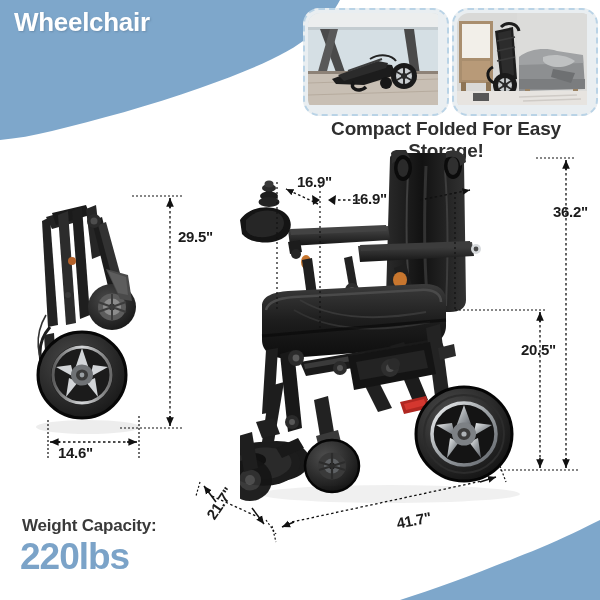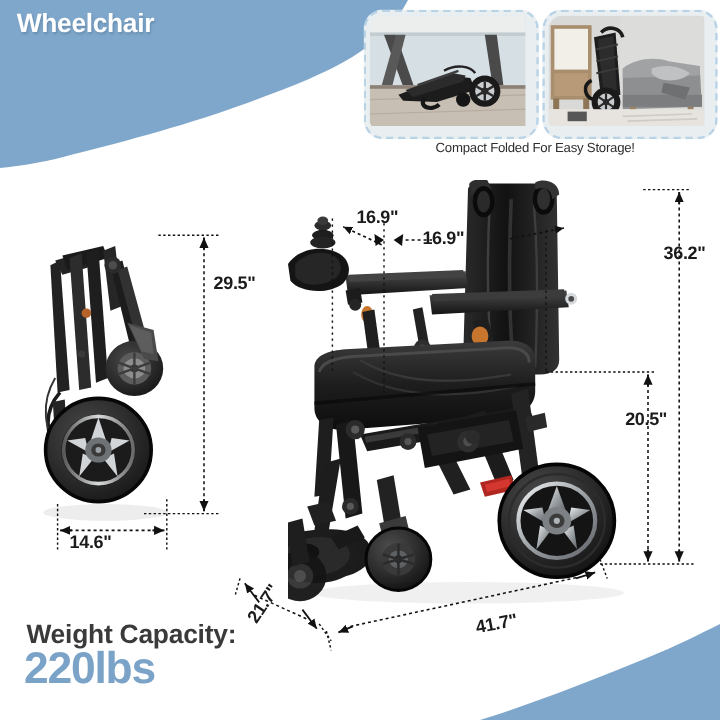--- a/index.html
+++ b/index.html
@@ -15,44 +15,44 @@
   }
   .blue-header svg{display:block;}
   .blue-corner{
     position:absolute;right:0;bottom:0;width:200px;height:80px;overflow:hidden;
   }
   .blue-corner svg{display:block;}
 
   
   .title{
     position:absolute;left:14px;top:8px;width:290px;
-    color:#ffffff;font-weight:bold;font-size:22px;line-height:1.12;
+    color:#ffffff;font-weight:bold;font-size:26px;line-height:1.12;
     letter-spacing:-0.3px;
     text-shadow:1px 1px 2px rgba(90,120,150,.55);
     z-index:6;
   }
 
   
   .inset{
     position:absolute;border:2px dashed #b9d3e6;border-radius:16px;
     overflow:hidden;background:#e9eef1;
     padding:3px;
   }
   .inset-inner{width:100%;height:100%;border-radius:12px;overflow:hidden;position:relative;}
   #inset-left{left:303px;top:8px;width:136px;height:98px;}
   #inset-right{left:452px;top:8px;width:136px;height:98px;}
 
   .caption{
     position:absolute;left:300px;top:118px;width:292px;text-align:center;
-    font-size:11px;font-weight:normal;color:#2e2e2e;letter-spacing:-0.2px;
+    font-size:19px;font-weight:bold;color:#2e2e2e;letter-spacing:-0.2px;
   }
 
   
   .wc-label{
-    position:absolute;left:22px;top:516px;font-size:22px;font-weight:bold;
+    position:absolute;left:22px;top:516px;font-size:17px;font-weight:bold;
     color:#3a3a3a;letter-spacing:-0.2px;
   }
   .wc-value{
     position:absolute;left:20px;top:536px;font-size:37px;font-weight:bold;
     color:#7ba3c8;letter-spacing:-1px;
   }
 
   
   .dim{
     position:absolute;font-size:15px;font-weight:bold;color:#1b1b1b;

